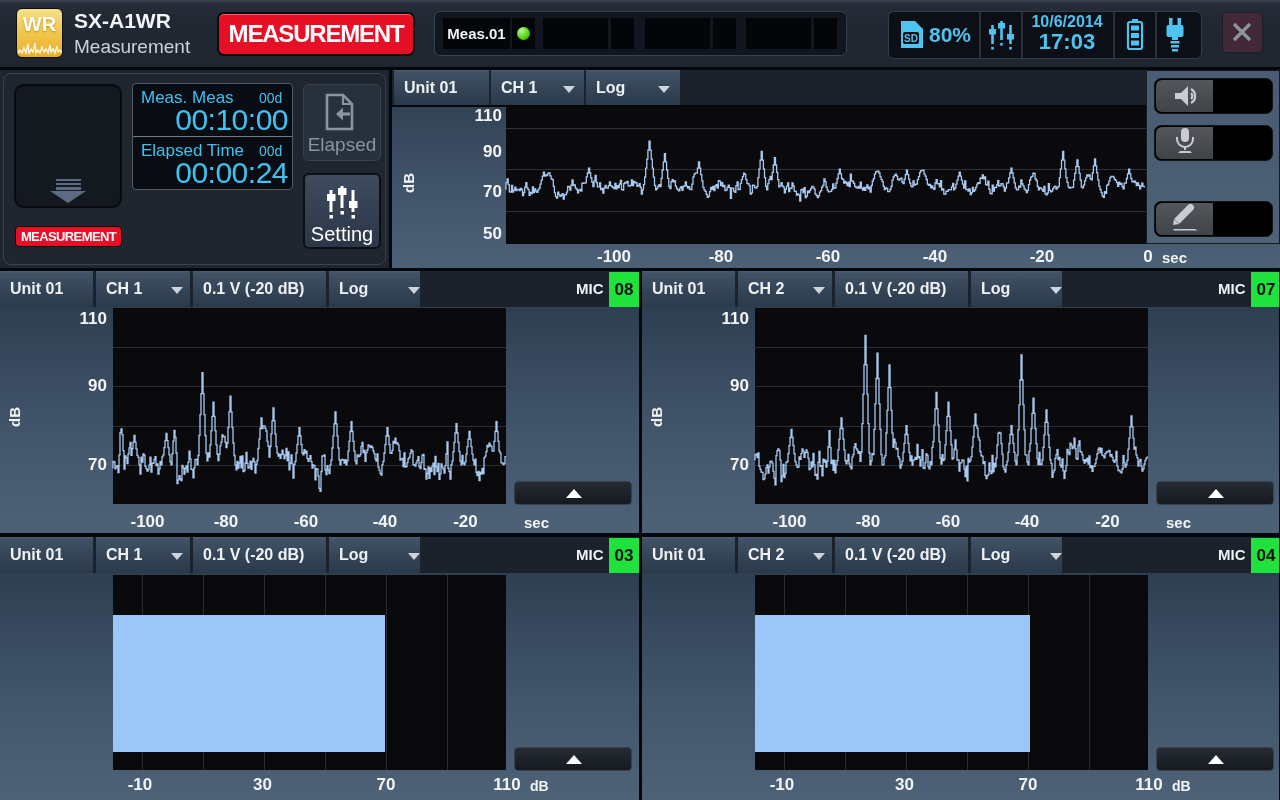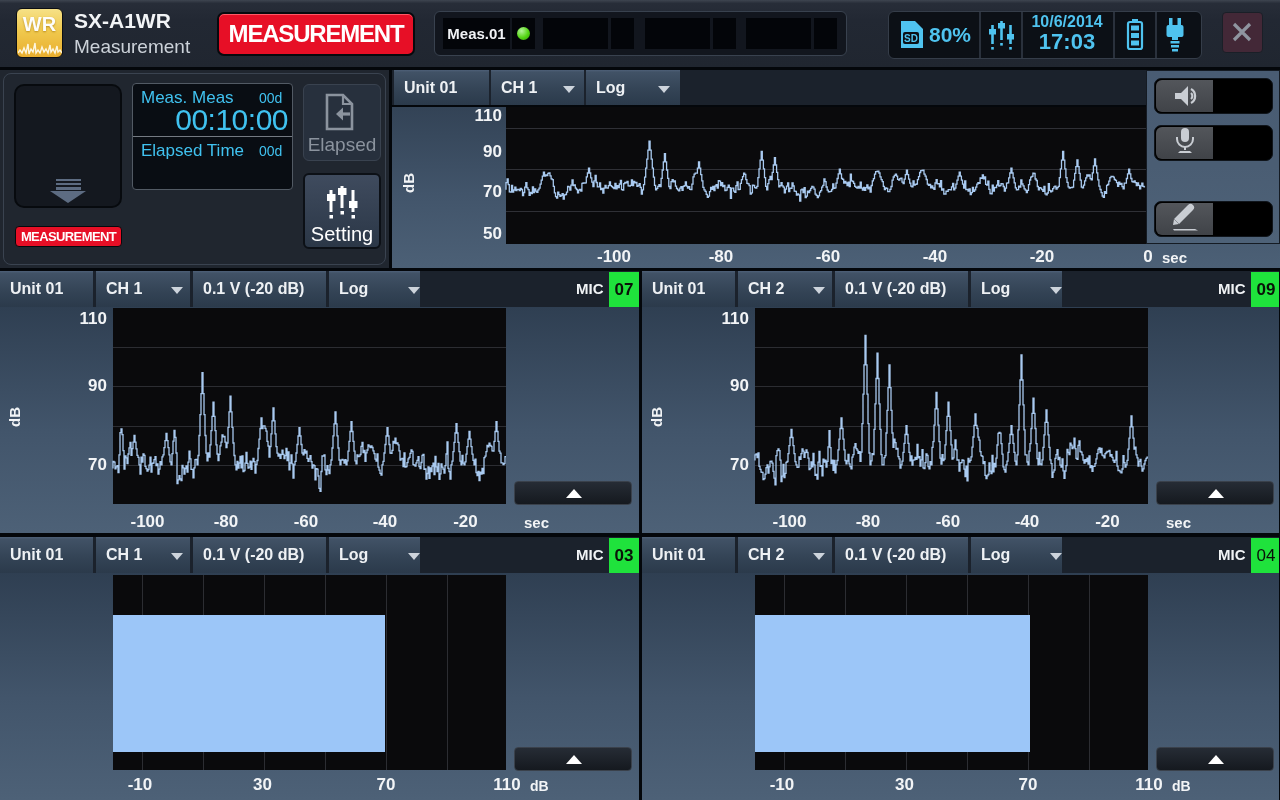--- a/index.html
+++ b/index.html
@@ -86,20 +86,21 @@
 <div class="abs" style="left:56px;top:187px;width:25px;height:2.5px;background:#5d6c82;"></div>
 <div class="abs" style="left:50px;top:191px;width:0;height:0;border-left:18px solid transparent;border-right:18px solid transparent;border-top:12px solid #5d6c82;"></div>
 <div class="abs" style="left:15px;top:226px;width:107px;height:21px;background:#e70f26;border:1px solid #07090d;border-radius:4px;text-align:center;line-height:19px;font-weight:bold;font-size:13px;color:#fff;letter-spacing:-0.6px;">MEASUREMENT</div>
 <div class="abs" style="left:132px;top:83px;width:161px;height:107px;background:#090d13;border:1px solid #525a64;border-radius:4px;"></div>
 <div class="abs" style="left:133px;top:136px;width:159px;height:1px;background:#747a82;"></div>
 <div class="abs" style="left:141px;top:88px;font-size:17px;color:#40c2f0;">Meas. Meas</div>
 <div class="abs" style="left:259px;top:90px;font-size:14px;color:#40c2f0;">00d</div>
 <div class="abs" style="left:132px;top:103px;width:156px;text-align:right;font-size:30px;letter-spacing:-0.5px;color:#40c2f0;padding-left:41px;">00:10:00</div>
 <div class="abs" style="left:141px;top:141px;font-size:17px;color:#40c2f0;">Elapsed Time</div>
 <div class="abs" style="left:259px;top:143px;font-size:14px;color:#40c2f0;">00d</div>
+<div class="abs" style="left:132px;top:156px;width:156px;text-align:right;font-size:30px;letter-spacing:-0.5px;color:#40c2f0;">00:00:24</div>
 <div class="abs" style="left:303px;top:84px;width:78px;height:77px;background:#27303d;border:1px solid #39424f;border-radius:6px;"></div>
 <svg width="36" height="38" viewBox="0 0 36 38" style="position:absolute;left:325px;top:93px;">
       <path d="M2 2 h16 l9 9 v25 h-25 z" fill="none" stroke="#8b939e" stroke-width="2.6"></path>
       <path d="M18 2 v9 h9" fill="none" stroke="#8b939e" stroke-width="2.2"></path>
       <path d="M25 21 h-11" stroke="#8b939e" stroke-width="3.2" fill="none"></path>
       <path d="M18 14.5 l-7 6.5 7 6.5 z" fill="#8b939e"></path>
     </svg>
 <div class="abs" style="left:303px;top:134px;width:78px;text-align:center;font-size:19px;color:#8b939e;">Elapsed</div>
 <div class="abs" style="left:303px;top:173px;width:78px;height:76px;background:linear-gradient(180deg,#3f4b5e,#2b3747);border:2px solid #0c1016;border-radius:6px;"></div>
 <svg width="33" height="33" viewBox="0 0 33 33" style="position:absolute;left:326px;top:186px;">
@@ -185,21 +186,21 @@
         <div style="position:absolute;left:75px;top:16px;width:0;height:0;border-left:6px solid transparent;border-right:6px solid transparent;border-top:7px solid #cdd4dc"></div>
       </div>
       <div style="position:absolute;left:193px;top:0px;width:133px;height:36px;background:linear-gradient(180deg,#4e6078 0%,#415266 6%,#344456 55%,#2b3a4b 100%);">
         <div style="position:absolute;left:10px;top:0;height:36px;line-height:36px;font-weight:bold;font-size:16px;color:#eef1f4;">0.1 V (-20 dB)</div>
       </div>
       <div style="position:absolute;left:329px;top:0px;width:91px;height:36px;background:linear-gradient(180deg,#4e6078 0%,#415266 6%,#344456 55%,#2b3a4b 100%);">
         <div style="position:absolute;left:10px;top:0;height:36px;line-height:36px;font-weight:bold;font-size:16px;color:#eef1f4;">Log</div>
         <div style="position:absolute;left:79px;top:16px;width:0;height:0;border-left:6px solid transparent;border-right:6px solid transparent;border-top:7px solid #cdd4dc"></div>
       </div>
       <div class="abs" style="left:576px;top:0;height:36px;line-height:36px;font-weight:bold;font-size:15px;color:#f0f3f5;">MIC</div>
-      <div class="abs" style="left:609px;top:1px;width:30px;height:36px;background:#1fe23c;text-align:center;line-height:36px;font-weight:bold;font-size:17px;color:#0a1208;">07</div>
+      <div class="abs" style="left:609px;top:1px;width:30px;height:36px;background:#1fe23c;text-align:center;line-height:36px;font-weight:bold;font-size:17px;color:#0a1208;">08</div>
       <div class="abs" style="left:0;top:36px;width:639px;height:226px;background:linear-gradient(180deg,#2f3f52 0%,#42556b 55%,#4d6177 100%);"></div>
       <div class="abs" style="left:113px;top:37px;width:393px;height:196px;background:#0a0a0c;"></div>
       <div class="abs" style="left:113px;top:76.2px;width:393px;height:1px;background:#2c2d32;"></div>
       <div class="abs" style="left:113px;top:115.4px;width:393px;height:1px;background:#2c2d32;"></div>
       <div class="abs" style="left:113px;top:154.6px;width:393px;height:1px;background:#2c2d32;"></div>
       <div class="abs" style="left:113px;top:193.8px;width:393px;height:1px;background:#2c2d32;"></div>
       <svg class="abs" width="639" height="262" viewBox="0 0 639 262" style="left:0;top:0;">
         <path d="M113.0 197.5V190.3H114.0V191.2H115.0V197.9H116.0V195.8H117.0V194.7H118.0V201.7H119.0V183.9H120.0V161.7H121.0V157.8H122.0V163.7H123.0V179.7H124.0V198.1H125.0V185.0H126.0V186.8H127.0V192.7H128.0V183.0H129.0V176.9H130.0V171.4H131.0V184.4H132.0V177.6H133.0V171.1H134.0V164.4H135.0V171.1H136.0V177.8H137.0V184.4H138.0V186.4H139.0V193.8H140.0V203.0H141.0V186.1H142.0V191.1H143.0V183.0H144.0V184.4H145.0V195.4H146.0V197.6H147.0V200.0H148.0V198.6H149.0V194.2H150.0V186.2H151.0V201.2H152.0V192.4H153.0V192.0H154.0V188.6H155.0V185.7H156.0V194.5H157.0V192.8H158.0V203.1H159.0V198.2H160.0V190.7H161.0V193.8H162.0V185.9H163.0V183.8H164.0V176.7H165.0V169.6H166.0V162.4H167.0V169.6H168.0V176.7H169.0V183.8H170.0V190.9H171.0V193.8H172.0V182.6H173.0V170.2H174.0V159.3H175.0V166.4H176.0V182.0H177.0V212.5H178.0V208.8H179.0V204.7H180.0V208.0H181.0V209.7H182.0V194.4H183.0V196.8H184.0V203.2H185.0V197.5H186.0V194.8H187.0V201.2H188.0V191.1H189.0V180.1H190.0V187.9H191.0V198.3H192.0V198.4H193.0V206.9H194.0V196.8H195.0V188.6H196.0V188.3H197.0V193.8H198.0V184.5H199.0V164.5H200.0V143.6H201.0V122.6H202.0V101.7H203.0V122.6H204.0V143.6H205.0V164.5H206.0V182.2H207.0V189.9H208.0V181.8H209.0V186.2H210.0V173.8H211.0V159.6H212.0V145.3H213.0V131.1H214.0V145.3H215.0V159.6H216.0V173.8H217.0V183.0H218.0V189.6H219.0V183.4H220.0V174.8H221.0V171.1H222.0V163.9H223.0V165.8H224.0V165.5H225.0V171.2H226.0V176.6H227.0V172.0H228.0V156.4H229.0V140.8H230.0V125.2H231.0V140.8H232.0V156.4H233.0V172.0H234.0V184.5H235.0V193.8H236.0V198.9H237.0V190.4H238.0V197.1H239.0V192.0H240.0V185.4H241.0V196.9H242.0V185.0H243.0V200.5H244.0V199.5H245.0V192.2H246.0V181.5H247.0V192.4H248.0V197.2H249.0V196.1H250.0V190.2H251.0V198.4H252.0V190.8H253.0V187.4H254.0V190.7H255.0V202.1H256.0V193.5H257.0V189.5H258.0V177.5H259.0V168.1H260.0V157.5H261.0V146.8H262.0V157.5H263.0V154.9H264.0V154.8H265.0V157.3H266.0V160.2H267.0V170.4H268.0V175.0H269.0V186.1H270.0V175.7H271.0V162.8H272.0V149.9H273.0V137.0H274.0V149.9H275.0V162.8H276.0V175.7H277.0V182.1H278.0V185.0H279.0V183.1H280.0V187.4H281.0V183.6H282.0V179.2H283.0V183.4H284.0V187.5H285.0V184.7H286.0V177.5H287.0V189.5H288.0V180.8H289.0V198.8H290.0V192.0H291.0V183.8H292.0V192.8H293.0V207.0H294.0V193.8H295.0V190.4H296.0V182.0H297.0V173.5H298.0V165.0H299.0V156.6H300.0V165.0H301.0V173.5H302.0V182.0H303.0V183.8H304.0V178.6H305.0V182.0H306.0V180.2H307.0V187.4H308.0V190.4H309.0V187.9H310.0V184.6H311.0V190.7H312.0V197.0H313.0V193.9H314.0V194.7H315.0V208.9H316.0V197.6H317.0V198.1H318.0V205.0H319.0V217.3H320.0V220.4H321.0V200.5H322.0V184.9H323.0V185.1H324.0V183.8H325.0V198.8H326.0V203.7H327.0V194.7H328.0V199.0H329.0V202.6H330.0V193.8H331.0V189.0H332.0V177.0H333.0V164.9H334.0V152.9H335.0V140.9H336.0V152.9H337.0V164.9H338.0V177.0H339.0V189.0H340.0V193.8H341.0V189.1H342.0V188.4H343.0V189.2H344.0V192.0H345.0V188.7H346.0V193.8H347.0V189.9H348.0V180.1H349.0V170.3H350.0V160.5H351.0V150.7H352.0V160.5H353.0V170.3H354.0V180.1H355.0V189.9H356.0V192.9H357.0V183.9H358.0V185.5H359.0V185.1H360.0V183.5H361.0V175.3H362.0V171.4H363.0V181.6H364.0V179.5H365.0V190.3H366.0V181.9H367.0V179.0H368.0V173.8H369.0V175.1H370.0V176.7H371.0V174.8H372.0V176.5H373.0V179.8H374.0V182.6H375.0V188.2H376.0V190.2H377.0V182.9H378.0V196.1H379.0V199.1H380.0V202.4H381.0V204.0H382.0V193.8H383.0V190.4H384.0V182.0H385.0V173.5H386.0V165.0H387.0V156.6H388.0V165.0H389.0V173.5H390.0V182.0H391.0V182.3H392.0V179.4H393.0V170.4H394.0V172.2H395.0V167.1H396.0V172.6H397.0V171.8H398.0V173.9H399.0V179.9H400.0V189.2H401.0V187.8H402.0V187.3H403.0V195.6H404.0V181.9H405.0V196.0H406.0V195.6H407.0V191.6H408.0V187.9H409.0V186.3H410.0V182.3H411.0V178.9H412.0V180.3H413.0V193.7H414.0V194.1H415.0V195.0H416.0V191.8H417.0V189.4H418.0V185.7H419.0V195.6H420.0V197.7H421.0V191.5H422.0V184.3H423.0V183.5H424.0V198.4H425.0V198.0H426.0V208.1H427.0V202.5H428.0V195.9H429.0V207.4H430.0V196.8H431.0V200.5H432.0V195.0H433.0V192.1H434.0V203.7H435.0V185.3H436.0V195.8H437.0V200.5H438.0V192.5H439.0V208.4H440.0V202.9H441.0V193.0H442.0V196.2H443.0V198.2H444.0V202.0H445.0V194.7H446.0V183.0H447.0V170.9H448.0V197.4H449.0V200.7H450.0V208.0H451.0V193.8H452.0V190.1H453.0V180.7H454.0V171.3H455.0V162.0H456.0V152.6H457.0V162.0H458.0V171.3H459.0V180.7H460.0V190.1H461.0V193.8H462.0V184.5H463.0V192.2H464.0V193.8H465.0V190.8H466.0V183.2H467.0V175.6H468.0V168.1H469.0V160.5H470.0V168.1H471.0V175.6H472.0V183.2H473.0V189.3H474.0V193.8H475.0V188.1H476.0V201.5H477.0V204.7H478.0V200.4H479.0V209.5H480.0V201.2H481.0V203.0H482.0V197.3H483.0V202.7H484.0V186.7H485.0V185.2H486.0V180.7H487.0V174.4H488.0V175.8H489.0V172.1H490.0V174.4H491.0V175.3H492.0V179.9H493.0V180.1H494.0V170.3H495.0V160.5H496.0V150.7H497.0V160.5H498.0V170.3H499.0V180.1H500.0V182.1H501.0V191.8H502.0V191.9H503.0V193.7H504.0V192.7H505.0V185.7H506.0" fill="none" stroke="#a9caf0" stroke-width="1.3"></path>
       </svg>
       <div class="abs" style="left:0;top:37.5px;width:107px;text-align:right;font-weight:bold;font-size:17px;color:#f2f4f6;">110</div>
@@ -225,21 +226,21 @@
         <div style="position:absolute;left:75px;top:16px;width:0;height:0;border-left:6px solid transparent;border-right:6px solid transparent;border-top:7px solid #cdd4dc"></div>
       </div>
       <div style="position:absolute;left:193px;top:0px;width:133px;height:36px;background:linear-gradient(180deg,#4e6078 0%,#415266 6%,#344456 55%,#2b3a4b 100%);">
         <div style="position:absolute;left:10px;top:0;height:36px;line-height:36px;font-weight:bold;font-size:16px;color:#eef1f4;">0.1 V (-20 dB)</div>
       </div>
       <div style="position:absolute;left:329px;top:0px;width:91px;height:36px;background:linear-gradient(180deg,#4e6078 0%,#415266 6%,#344456 55%,#2b3a4b 100%);">
         <div style="position:absolute;left:10px;top:0;height:36px;line-height:36px;font-weight:bold;font-size:16px;color:#eef1f4;">Log</div>
         <div style="position:absolute;left:79px;top:16px;width:0;height:0;border-left:6px solid transparent;border-right:6px solid transparent;border-top:7px solid #cdd4dc"></div>
       </div>
       <div class="abs" style="left:576px;top:0;height:36px;line-height:36px;font-weight:bold;font-size:15px;color:#f0f3f5;">MIC</div>
-      <div class="abs" style="left:609px;top:1px;width:30px;height:36px;background:#1fe23c;text-align:center;line-height:36px;font-weight:bold;font-size:17px;color:#0a1208;">09</div>
+      <div class="abs" style="left:609px;top:1px;width:30px;height:36px;background:#1fe23c;text-align:center;line-height:36px;font-weight:bold;font-size:17px;color:#0a1208;">07</div>
       <div class="abs" style="left:0;top:36px;width:639px;height:226px;background:linear-gradient(180deg,#2f3f52 0%,#42556b 55%,#4d6177 100%);"></div>
       <div class="abs" style="left:113px;top:37px;width:393px;height:196px;background:#0a0a0c;"></div>
       <div class="abs" style="left:113px;top:76.2px;width:393px;height:1px;background:#2c2d32;"></div>
       <div class="abs" style="left:113px;top:115.4px;width:393px;height:1px;background:#2c2d32;"></div>
       <div class="abs" style="left:113px;top:154.6px;width:393px;height:1px;background:#2c2d32;"></div>
       <div class="abs" style="left:113px;top:193.8px;width:393px;height:1px;background:#2c2d32;"></div>
       <svg class="abs" width="639" height="262" viewBox="0 0 639 262" style="left:0;top:0;">
         <path d="M113.0 189.6V183.9H114.0V182.9H115.0V186.7H116.0V181.9H117.0V195.3H118.0V198.4H119.0V201.2H120.0V201.3H121.0V208.5H122.0V207.6H123.0V203.1H124.0V196.6H125.0V194.0H126.0V202.2H127.0V195.9H128.0V190.5H129.0V190.2H130.0V192.2H131.0V200.3H132.0V207.1H133.0V213.8H134.0V184.7H135.0V179.6H136.0V177.8H137.0V179.6H138.0V189.2H139.0V210.5H140.0V205.1H141.0V193.4H142.0V206.6H143.0V202.3H144.0V191.3H145.0V190.5H146.0V182.6H147.0V174.6H148.0V166.5H149.0V158.5H150.0V166.5H151.0V174.6H152.0V182.6H153.0V190.6H154.0V193.8H155.0V196.4H156.0V196.1H157.0V185.8H158.0V188.3H159.0V182.7H160.0V178.0H161.0V180.2H162.0V186.3H163.0V181.6H164.0V178.9H165.0V181.4H166.0V187.2H167.0V198.7H168.0V197.4H169.0V190.9H170.0V195.9H171.0V182.4H172.0V193.9H173.0V204.3H174.0V203.3H175.0V208.0H176.0V191.1H177.0V180.3H178.0V195.3H179.0V194.6H180.0V204.9H181.0V188.2H182.0V191.0H183.0V189.2H184.0V196.2H185.0V190.3H186.0V175.8H187.0V159.6H188.0V176.7H189.0V192.5H190.0V189.2H191.0V199.4H192.0V189.4H193.0V201.8H194.0V193.8H195.0V189.5H196.0V178.8H197.0V168.1H198.0V157.5H199.0V146.8H200.0V157.5H201.0V168.1H202.0V178.8H203.0V189.5H204.0V192.8H205.0V190.0H206.0V183.5H207.0V192.9H208.0V195.7H209.0V197.9H210.0V186.2H211.0V183.6H212.0V176.1H213.0V172.7H214.0V177.7H215.0V179.1H216.0V182.3H217.0V180.6H218.0V190.3H219.0V181.1H220.0V152.6H221.0V123.2H222.0V93.8H223.0V64.4H224.0V93.8H225.0V123.2H226.0V152.6H227.0V182.0H228.0V193.8H229.0V189.8H230.0V182.6H231.0V183.6H232.0V158.3H233.0V132.9H234.0V107.5H235.0V82.1H236.0V107.5H237.0V132.9H238.0V158.3H239.0V183.6H240.0V193.8H241.0V193.8H242.0V186.6H243.0V184.7H244.0V162.0H245.0V139.3H246.0V116.6H247.0V93.8H248.0V116.6H249.0V139.3H250.0V162.0H251.0V176.4H252.0V168.1H253.0V171.6H254.0V178.0H255.0V177.4H256.0V185.7H257.0V187.8H258.0V197.1H259.0V193.8H260.0V190.2H261.0V181.3H262.0V172.4H263.0V163.5H264.0V154.6H265.0V163.5H266.0V172.4H267.0V181.3H268.0V189.9H269.0V184.8H270.0V194.0H271.0V189.1H272.0V188.8H273.0V186.3H274.0V188.3H275.0V173.4H276.0V186.9H277.0V185.6H278.0V195.0H279.0V188.9H280.0V178.7H281.0V196.8H282.0V197.6H283.0V191.6H284.0V182.8H285.0V184.4H286.0V195.7H287.0V197.8H288.0V190.6H289.0V193.8H290.0V176.4H291.0V170.7H292.0V154.2H293.0V137.8H294.0V121.3H295.0V137.8H296.0V154.2H297.0V170.7H298.0V187.2H299.0V193.0H300.0V183.7H301.0V189.7H302.0V188.1H303.0V173.8H304.0V159.6H305.0V145.3H306.0V131.1H307.0V145.3H308.0V159.6H309.0V173.8H310.0V188.1H311.0V186.9H312.0V178.1H313.0V168.9H314.0V178.8H315.0V189.2H316.0V188.9H317.0V200.1H318.0V191.8H319.0V191.6H320.0V188.8H321.0V189.3H322.0V198.2H323.0V205.5H324.0V195.1H325.0V209.8H326.0V187.4H327.0V191.0H328.0V189.4H329.0V185.8H330.0V176.1H331.0V166.0H332.0V154.4H333.0V142.8H334.0V154.4H335.0V157.3H336.0V166.1H337.0V169.2H338.0V180.7H339.0V184.6H340.0V185.3H341.0V192.7H342.0V190.7H343.0V204.4H344.0V207.6H345.0V204.8H346.0V203.5H347.0V192.0H348.0V200.2H349.0V202.7H350.0V184.4H351.0V200.9H352.0V192.5H353.0V195.9H354.0V187.1H355.0V174.0H356.0V162.4H357.0V161.5H358.0V162.1H359.0V172.6H360.0V183.1H361.0V195.9H362.0V198.7H363.0V201.0H364.0V193.8H365.0V190.2H366.0V181.3H367.0V172.4H368.0V163.5H369.0V154.6H370.0V163.5H371.0V172.4H372.0V181.3H373.0V190.2H374.0V193.8H375.0V183.8H376.0V158.9H377.0V133.9H378.0V109.0H379.0V84.0H380.0V109.0H381.0V133.9H382.0V158.9H383.0V183.8H384.0V183.9H385.0V191.0H386.0V193.8H387.0V180.1H388.0V172.6H389.0V157.5H390.0V142.3H391.0V127.2H392.0V142.3H393.0V157.5H394.0V172.6H395.0V187.7H396.0V193.8H397.0V181.3H398.0V193.0H399.0V193.8H400.0V188.8H401.0V176.3H402.0V163.9H403.0V151.4H404.0V138.9H405.0V151.4H406.0V163.9H407.0V176.3H408.0V188.8H409.0V192.7H410.0V206.4H411.0V201.1H412.0V199.0H413.0V187.4H414.0V183.7H415.0V178.6H416.0V188.6H417.0V186.4H418.0V194.1H419.0V196.1H420.0V187.9H421.0V199.9H422.0V207.3H423.0V200.0H424.0V194.6H425.0V178.4H426.0V181.5H427.0V183.7H428.0V172.2H429.0V174.2H430.0V177.7H431.0V176.1H432.0V167.2H433.0V177.7H434.0V187.3H435.0V188.3H436.0V174.3H437.0V169.8H438.0V180.5H439.0V181.2H440.0V183.8H441.0V189.1H442.0V192.0H443.0V188.7H444.0V190.5H445.0V187.1H446.0V193.1H447.0V184.9H448.0V196.6H449.0V194.7H450.0V200.3H451.0V195.3H452.0V195.3H453.0V192.6H454.0V187.9H455.0V182.6H456.0V178.4H457.0V176.9H458.0V181.7H459.0V177.3H460.0V184.2H461.0V184.8H462.0V186.9H463.0V182.6H464.0V181.5H465.0V180.4H466.0V180.6H467.0V179.3H468.0V185.2H469.0V183.7H470.0V186.3H471.0V189.5H472.0V191.4H473.0V189.1H474.0V180.5H475.0V195.1H476.0V199.7H477.0V199.5H478.0V200.8H479.0V201.8H480.0V198.0H481.0V184.7H482.0V191.6H483.0V196.1H484.0V193.8H485.0V189.3H486.0V178.2H487.0V167.1H488.0V155.9H489.0V144.8H490.0V155.9H491.0V167.1H492.0V178.2H493.0V176.2H494.0V183.9H495.0V186.8H496.0V195.2H497.0V190.3H498.0V188.5H499.0V195.2H500.0V200.0H501.0V197.9H502.0V193.0H503.0V189.5H504.0V187.4H505.0V186.1H506.0" fill="none" stroke="#a9caf0" stroke-width="1.3"></path>
       </svg>
       <div class="abs" style="left:0;top:37.5px;width:107px;text-align:right;font-weight:bold;font-size:17px;color:#f2f4f6;">110</div>
@@ -300,21 +301,21 @@
         <div style="position:absolute;left:75px;top:16px;width:0;height:0;border-left:6px solid transparent;border-right:6px solid transparent;border-top:7px solid #cdd4dc"></div>
       </div>
       <div style="position:absolute;left:193px;top:0px;width:133px;height:36px;background:linear-gradient(180deg,#4e6078 0%,#415266 6%,#344456 55%,#2b3a4b 100%);">
         <div style="position:absolute;left:10px;top:0;height:36px;line-height:36px;font-weight:bold;font-size:16px;color:#eef1f4;">0.1 V (-20 dB)</div>
       </div>
       <div style="position:absolute;left:329px;top:0px;width:91px;height:36px;background:linear-gradient(180deg,#4e6078 0%,#415266 6%,#344456 55%,#2b3a4b 100%);">
         <div style="position:absolute;left:10px;top:0;height:36px;line-height:36px;font-weight:bold;font-size:16px;color:#eef1f4;">Log</div>
         <div style="position:absolute;left:79px;top:16px;width:0;height:0;border-left:6px solid transparent;border-right:6px solid transparent;border-top:7px solid #cdd4dc"></div>
       </div>
       <div class="abs" style="left:576px;top:0;height:36px;line-height:36px;font-weight:bold;font-size:15px;color:#f0f3f5;">MIC</div>
-      <div class="abs" style="left:609px;top:1px;width:30px;height:36px;background:#1fe23c;text-align:center;line-height:36px;font-weight:normal;font-size:17px;color:#0a1208;">04</div>
+      <div class="abs" style="left:609px;top:1px;width:30px;height:36px;background:#1fe23c;text-align:center;line-height:36px;font-weight:bold;font-size:17px;color:#0a1208;">04</div>
       <div class="abs" style="left:0;top:36px;width:639px;height:227px;background:linear-gradient(180deg,#2f3f52 0%,#42556b 55%,#4d6177 100%);"></div>
       <div class="abs" style="left:113px;top:38px;width:393px;height:195px;background:#0a0a0c;"></div>
       <div class="abs" style="left:142px;top:38px;width:1px;height:195px;background:#2c2d32;"></div>
       <div class="abs" style="left:203px;top:38px;width:1px;height:195px;background:#2c2d32;"></div>
       <div class="abs" style="left:264px;top:38px;width:1px;height:195px;background:#2c2d32;"></div>
       <div class="abs" style="left:325px;top:38px;width:1px;height:195px;background:#2c2d32;"></div>
       <div class="abs" style="left:386px;top:38px;width:1px;height:195px;background:#2c2d32;"></div>
       <div class="abs" style="left:447px;top:38px;width:1px;height:195px;background:#2c2d32;"></div>
       <div class="abs" style="left:113px;top:78px;width:275px;height:137px;background:#9cc6f8;"></div>
       <div class="abs" style="left:100.0px;top:238px;width:80px;text-align:center;font-weight:bold;font-size:17px;color:#f2f4f6;">-10</div>

